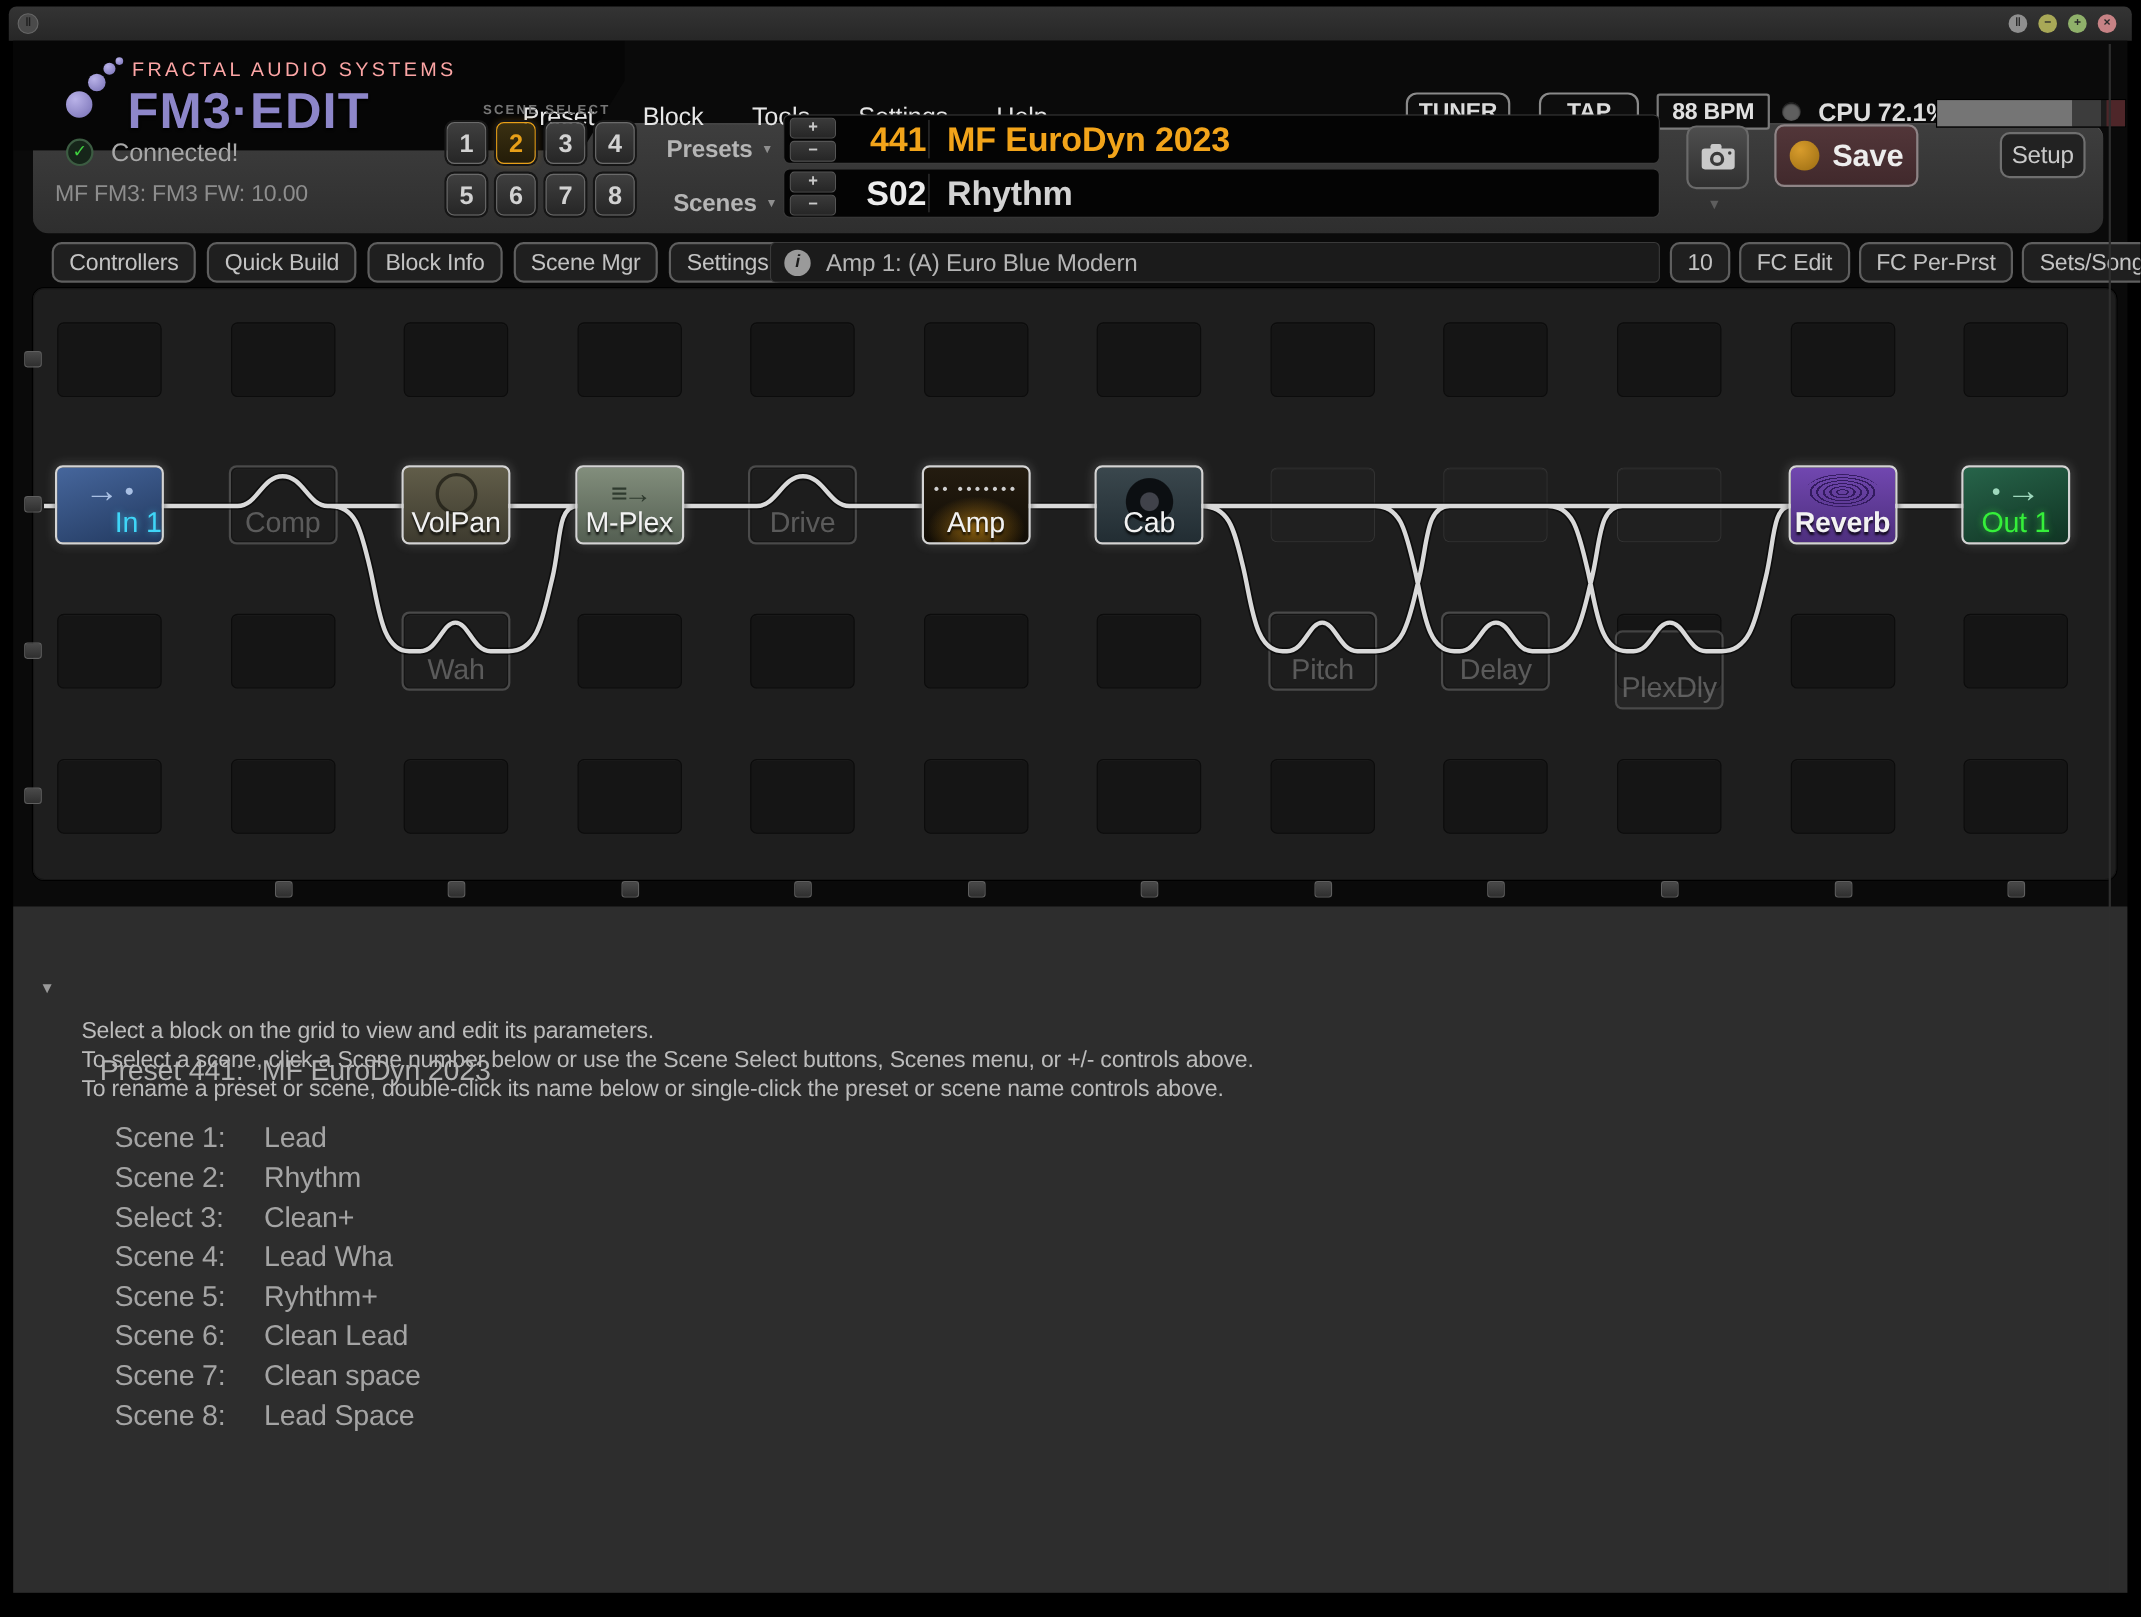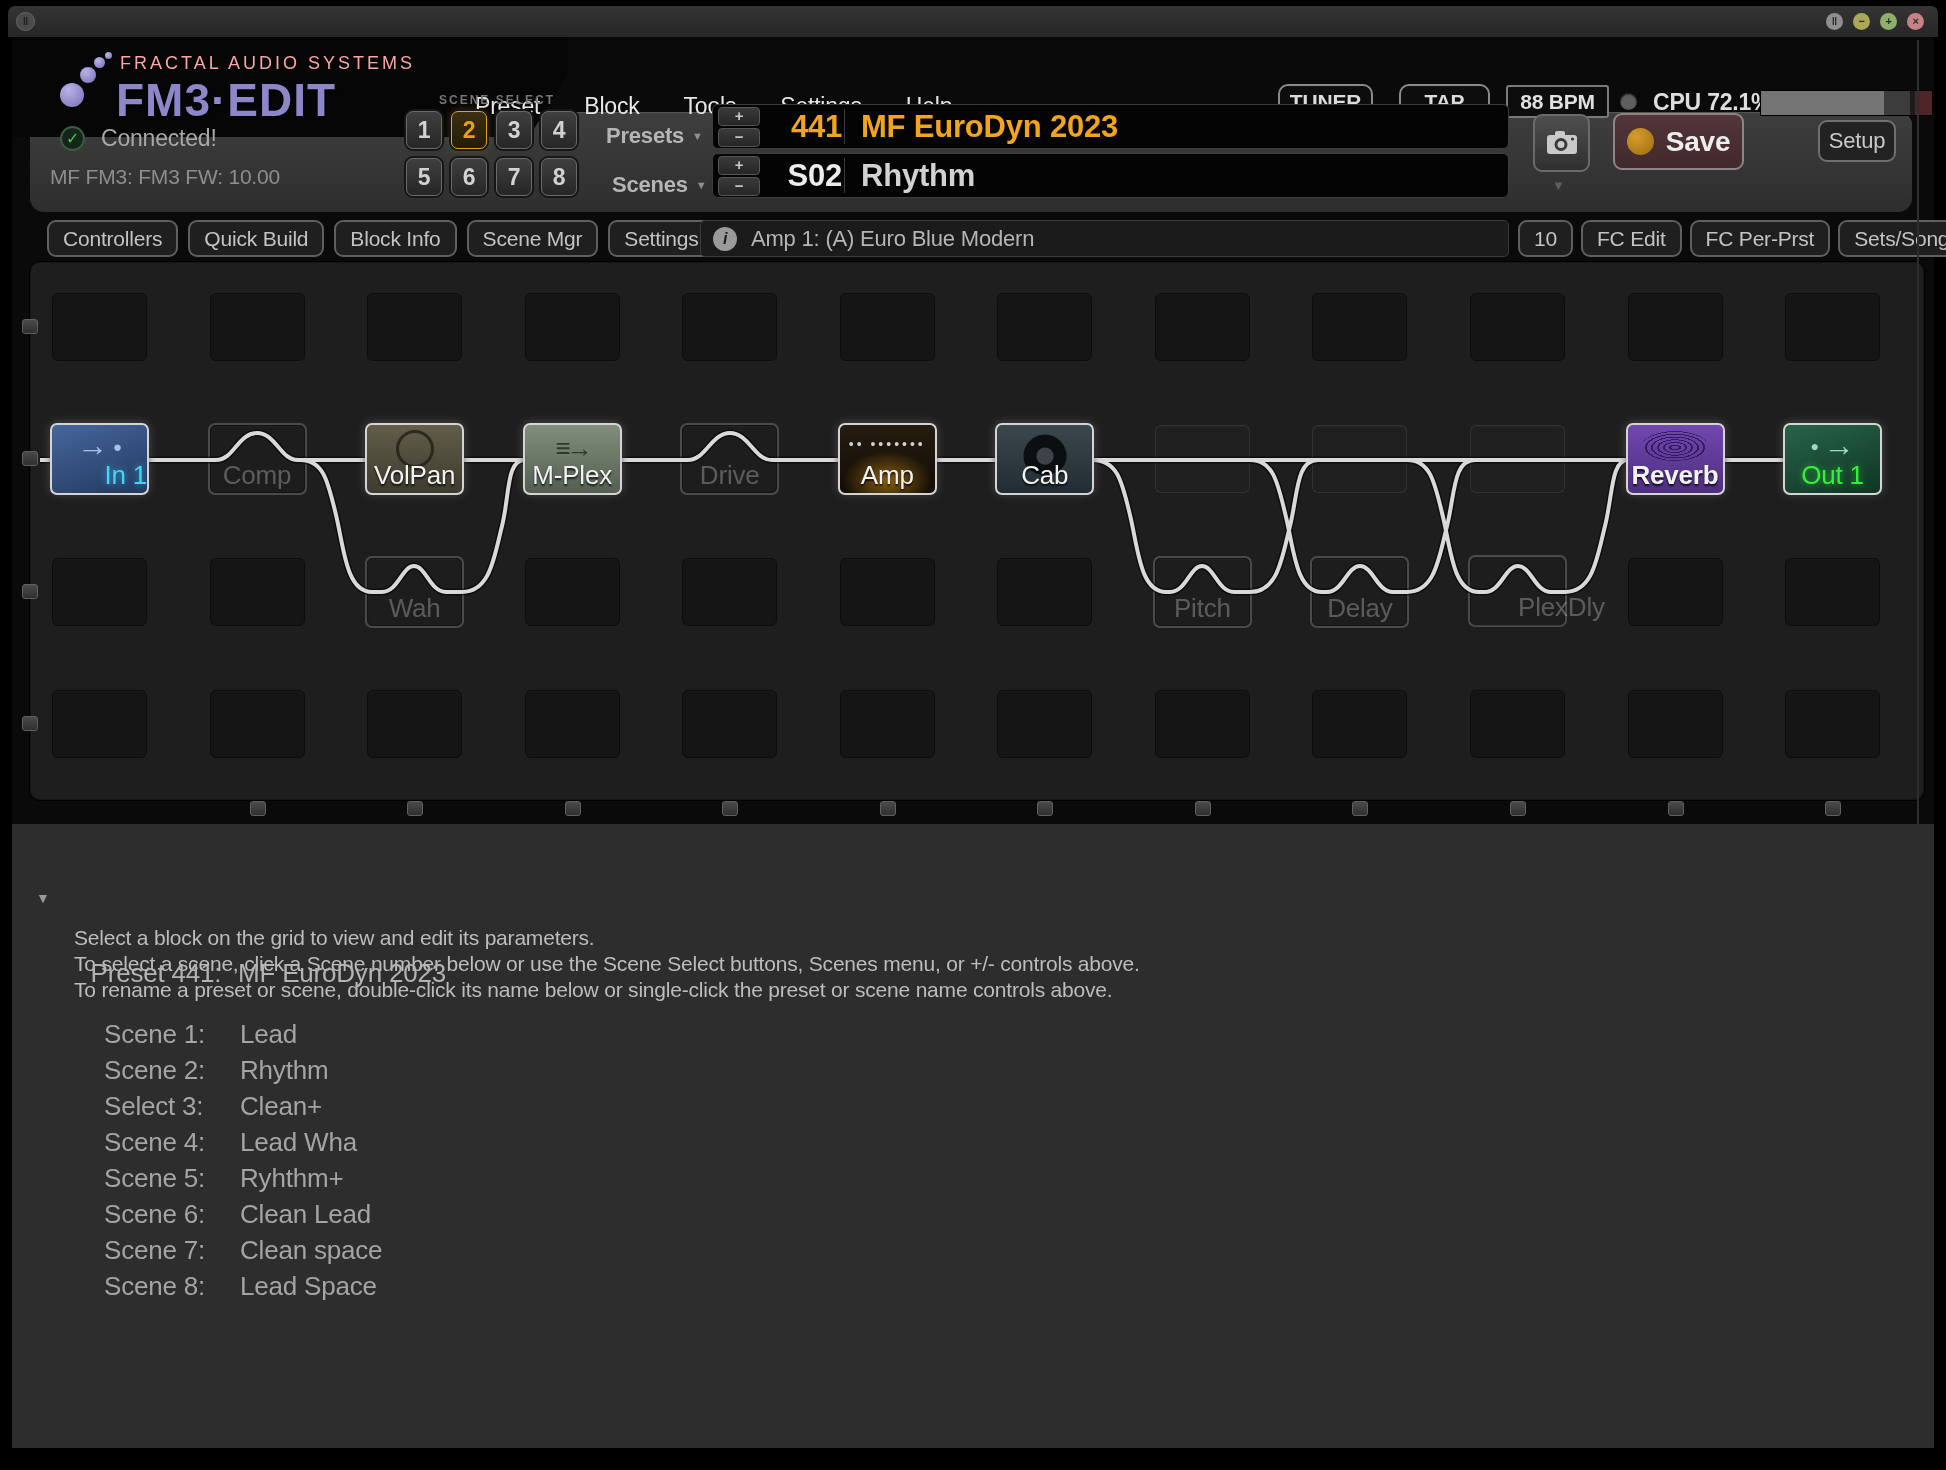--- a/index.html
+++ b/index.html
@@ -352,21 +352,21 @@
           <div class="lbl">Cab</div>
         </div>
         <div class="block b-pitch dimmed" style="left: 1140.85px; top: 518.6px;">
           <div class="icon"></div>
           <div class="lbl">Pitch</div>
         </div>
         <div class="block b-delay dimmed" style="left: 1298.4px; top: 518.6px;">
           <div class="icon"></div>
           <div class="lbl">Delay</div>
         </div>
-        <div class="block b-plexdly dimmed" style="left: 1455.95px; top: 518px; padding-left: 44px;">
+        <div class="block b-plexdly dimmed" style="left: 1455.95px; top: 536px;">
           <div class="icon"></div>
           <div class="lbl">PlexDly</div>
         </div>
         <div class="block b-reverb active" style="left: 1613.5px; top: 386.3px; font-weight: bold;">
           <div class="icon"></div>
           <div class="lbl">Reverb</div>
         </div>
         <div class="block b-output active" style="left: 1771.05px; top: 386.3px;">
           <div class="icon"></div>
           <div class="lbl">Out 1</div>

